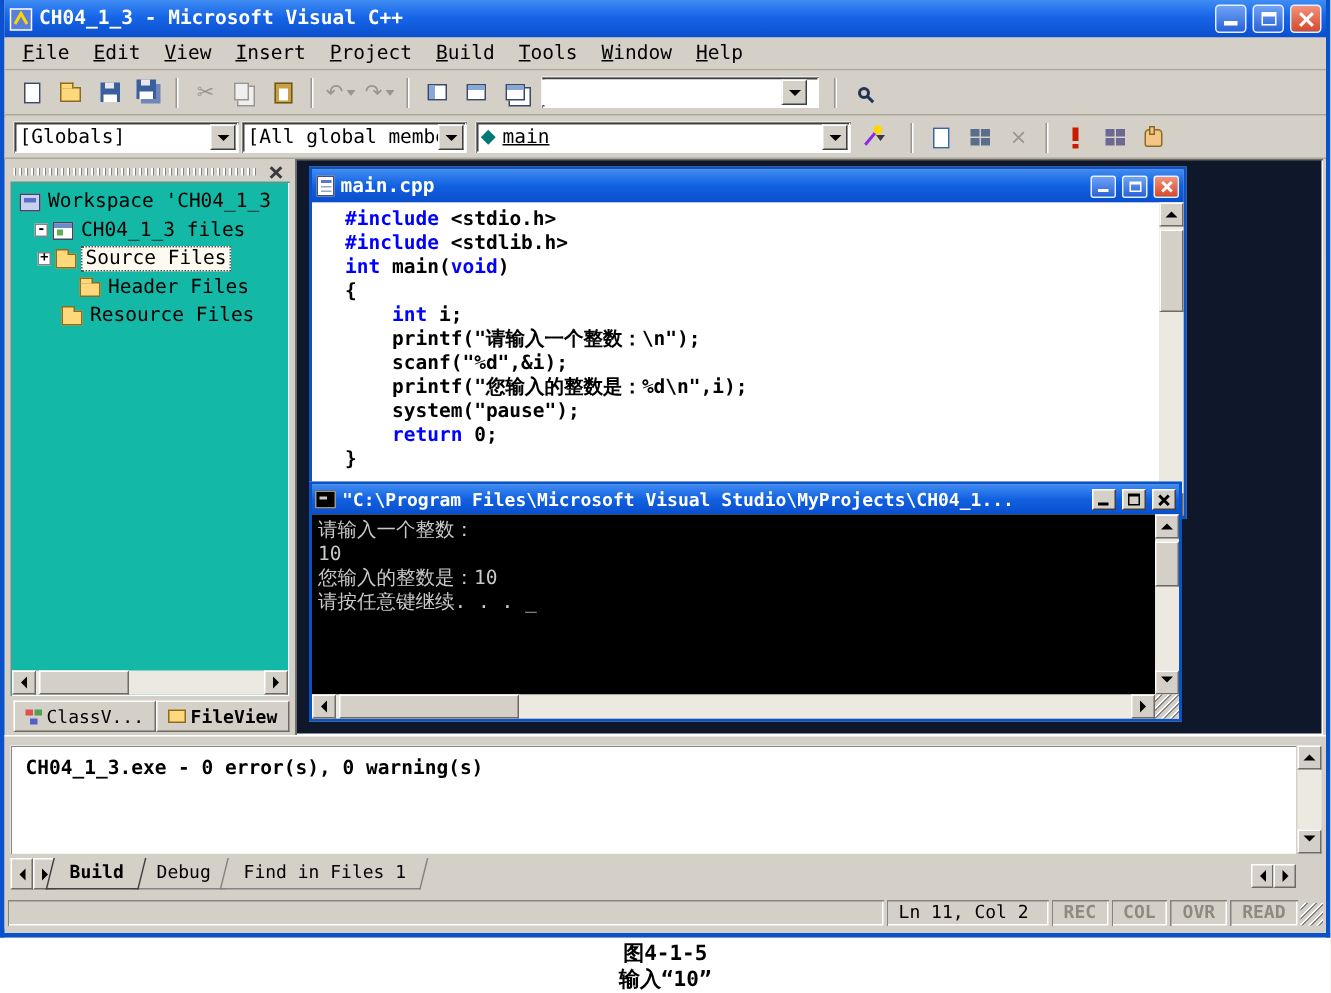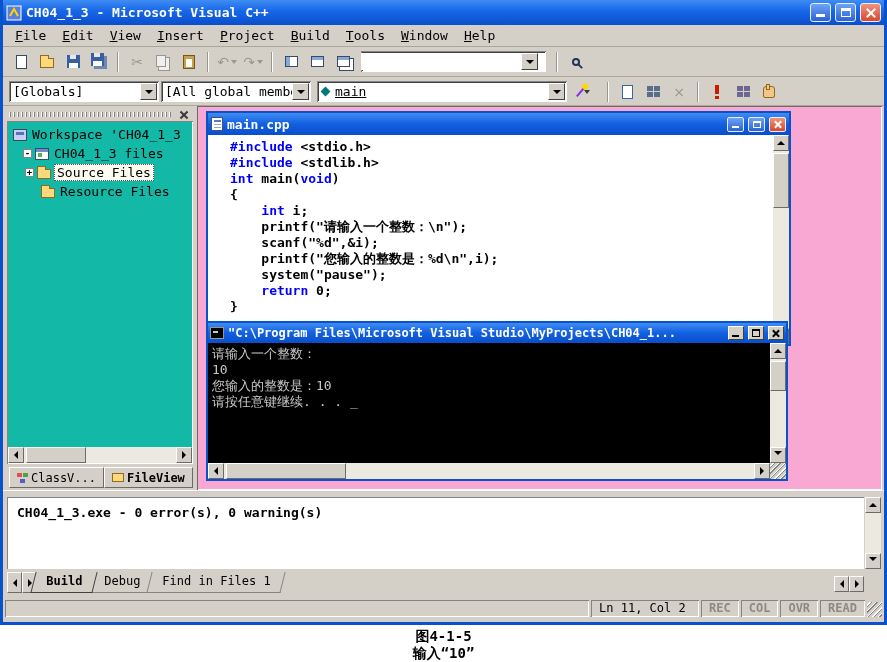--- a/index.html
+++ b/index.html
@@ -111,21 +111,21 @@
   .sb-track { flex:1; position:relative; }
   .sb-thumb { position:absolute; background:#D4D0C8; border:1px solid; border-color:#fff #6E6B64 #6E6B64 #fff; }
   .ws-tabs { height:21px; margin-top:3px; display:flex; padding-left:2px; font-size:12px; }
   .ws-tab { display:flex; align-items:center; gap:3px; padding:1px 7px; background:#D4D0C8;
     border:1px solid; border-color:#fff #6E6B64 #6E6B64 #fff; }
   .ws-tab.active { font-weight:bold; }
   .cv-icon { width:11px; height:10px; background:linear-gradient(#E05050 0 0) 0 0/5px 4px no-repeat,
     linear-gradient(#50A050 0 0) 6px 0/5px 4px no-repeat, linear-gradient(#5060C8 0 0) 3px 6px/5px 4px no-repeat; }
   .fv-icon { width:12px; height:9px; background:#FFD87B; border:1px solid #8A6D1F; }
 
-  .mdi { position:absolute; left:194px; top:0; right:2px; bottom:0; background:#f9a8d4;
+  .mdi { position:absolute; left:194px; top:0; right:2px; bottom:0; background:#0f172a;
     box-shadow:inset 1px 1px 0 #6E6B64, inset -1px -1px 0 #fff; }
 
   
   .editor-win { position:absolute; left:9px; top:5px; width:585px; height:235px;
     background:#D4D0C8; border:2px solid #0A52C8; }
   .child-title { height:22px; background:linear-gradient(#3F8CF3,#1160E0 50%,#0A4ECC);
     display:flex; align-items:center; gap:4px; padding:0 3px; color:#fff; font-weight:bold; font-size:13px; }
   .child-title .title-label { flex:1; white-space:nowrap; overflow:hidden; }
   .cbtn { width:17px; height:15px; border:1px solid #E6F0FF; border-radius:2px;
     background:linear-gradient(#6FA3F5,#2A62D8); position:relative; flex:none; }
@@ -350,20 +350,24 @@
         <div class="trow" style="padding-left:14px">
           <span class="expbox minus"></span>
           <span class="prjicon"></span>
           <span class="tlabel">CH04_1_3 files</span>
         </div>
         <div class="trow" style="padding-left:16px">
           <span class="expbox plus"></span>
           <span class="cssfolder"></span>
           <span class="tlabel selected">Source Files</span>
         </div>
+        <div class="trow" style="padding-left:44px">
+          <span class="cssfolder"></span>
+          <span class="tlabel">Header Files</span>
+        </div>
         <div class="trow" style="padding-left:32px">
           <span class="cssfolder"></span>
           <span class="tlabel">Resource Files</span>
         </div>
         <div class="tree-hscroll">
           <span class="sbtn">
               <i class="tri left"></i>
             </span>
           <span class="sb-track">
               <span class="sb-thumb" style="left:2px; top:0; bottom:0; width:60px;"></span>

